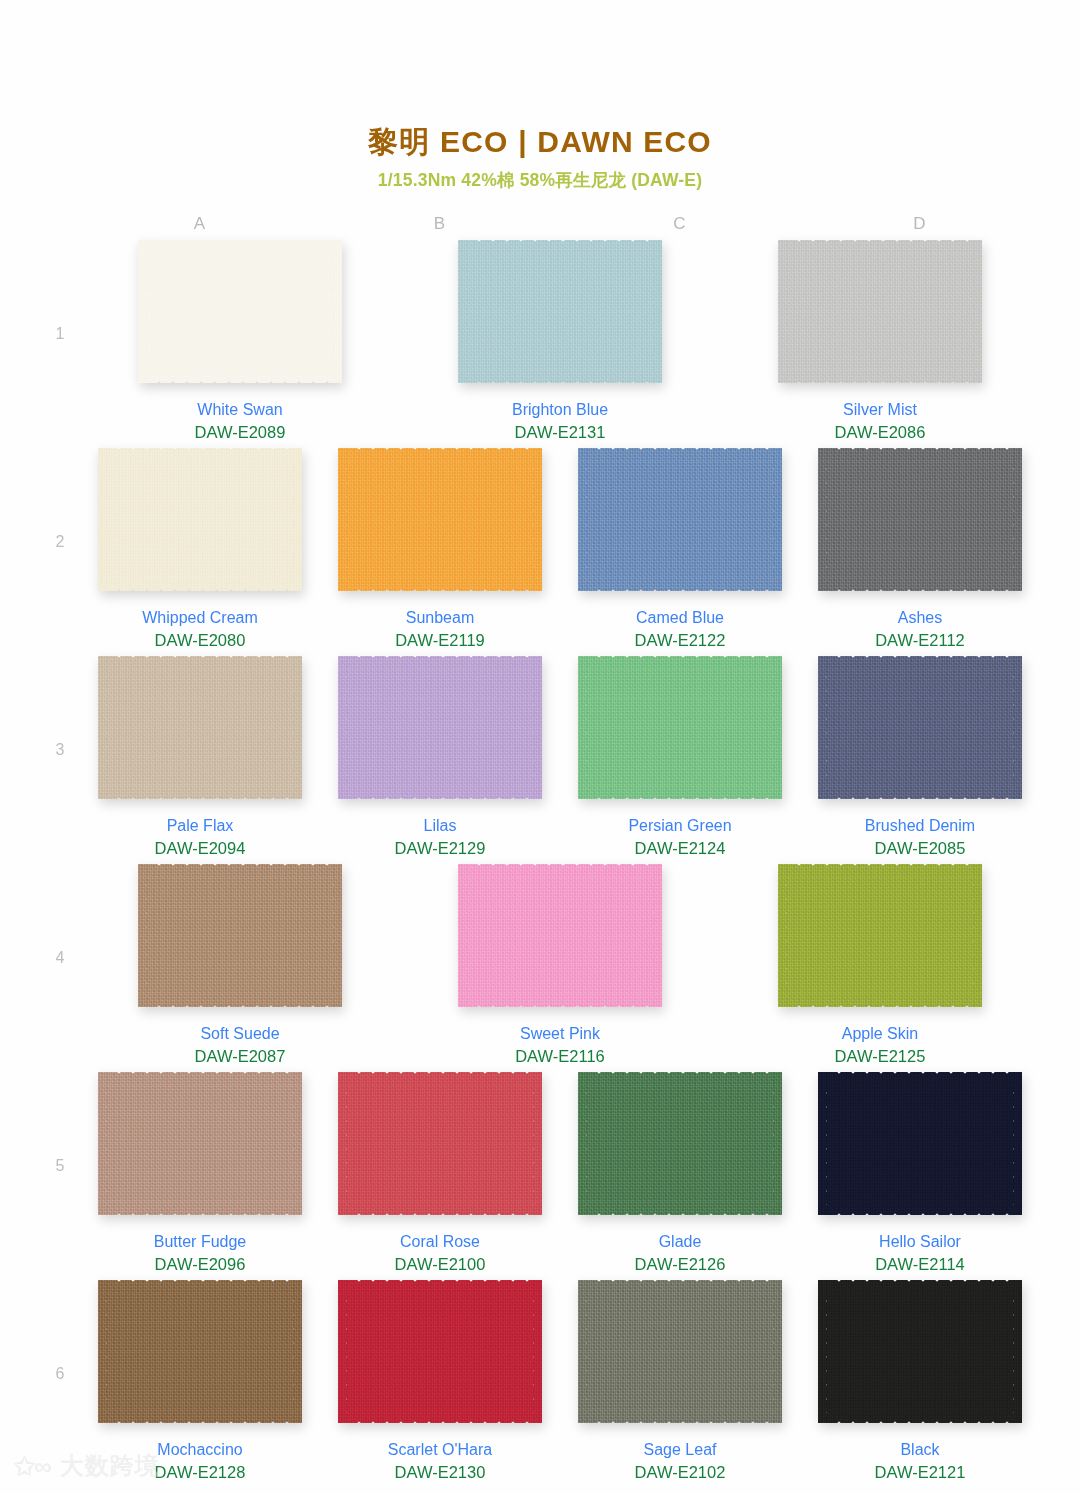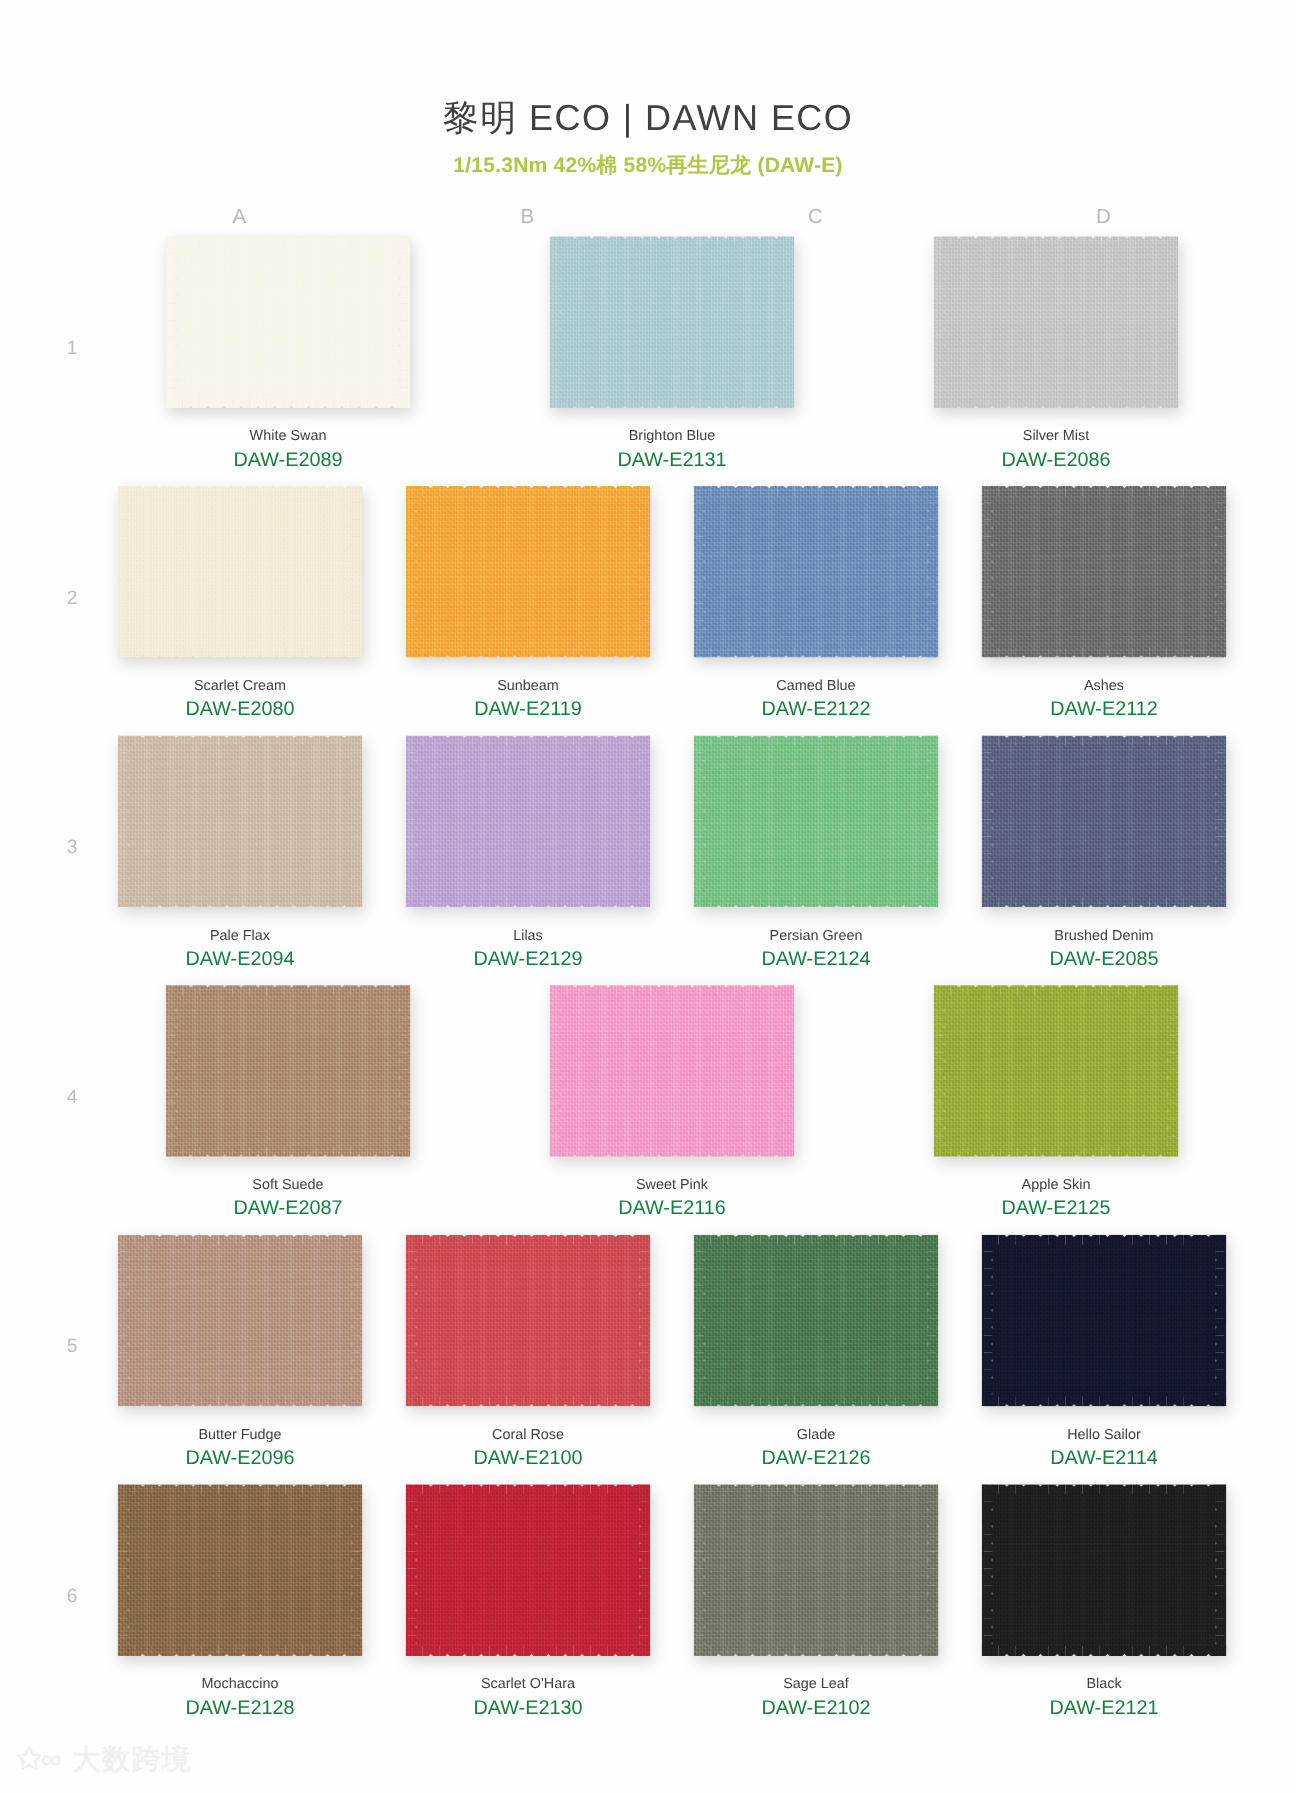--- a/index.html
+++ b/index.html
@@ -17,24 +17,25 @@
   }
 
   
   #header {
     width: 100%;
     text-align: center;
     padding-top: 82px;
   }
   #title {
     font-size: 30px;
-    font-weight: normal;
+    font-weight: bold;
     letter-spacing: 1.2px;
-    color: #404040;
+    color: #a16207;
     line-height: 1.15;
+    margin-top: 43px;
   }
   #subtitle {
     font-size: 17.5px;
     color: #b2c546;
     margin-top: 8px;
     letter-spacing: 0.2px;
     font-weight: bold;
   }
 
   
@@ -131,22 +132,22 @@
     background-image:
       repeating-linear-gradient(90deg, rgba(255,255,255,0.10) 0 1px, rgba(0,0,0,0.055) 1px 2.4px),
       repeating-linear-gradient(0deg, rgba(255,255,255,0.075) 0 1px, rgba(0,0,0,0.05) 1px 2.9px),
       repeating-linear-gradient(42deg, rgba(255,255,255,0.055) 0 1.4px, rgba(0,0,0,0.035) 1.4px 3.4px);
     mix-blend-mode: overlay;
     opacity: 0.9;
   }
 
   .chip-name {
     margin-top: 15px;
-    font-size: 12px;
-    color: #404040;
+    font-size: 16px;
+    color: #3b82f6;
     text-align: center;
     line-height: 1.45;
   }
   .chip-code {
     font-size: 16.5px;
     color: #15803d;
     text-align: left;
     line-height: 1.45;
   }
 
@@ -212,21 +213,21 @@
           <div class="chip-name">Silver Mist</div>
           <div class="chip-code">DAW-E2086</div>
         </div>
       </div>
       <div class="swatch-row">
         <div class="row-label">2</div>
         <div class="cell">
           <div class="chip-holder">
             <div class="chip" style="background-color: rgb(242, 236, 215);"></div>
           </div>
-          <div class="chip-name">Scarlet Cream</div>
+          <div class="chip-name">Whipped Cream</div>
           <div class="chip-code">DAW-E2080</div>
         </div>
         <div class="cell">
           <div class="chip-holder">
             <div class="chip" style="background-color: rgb(245, 168, 63);"></div>
           </div>
           <div class="chip-name">Sunbeam</div>
           <div class="chip-code">DAW-E2119</div>
         </div>
         <div class="cell">

